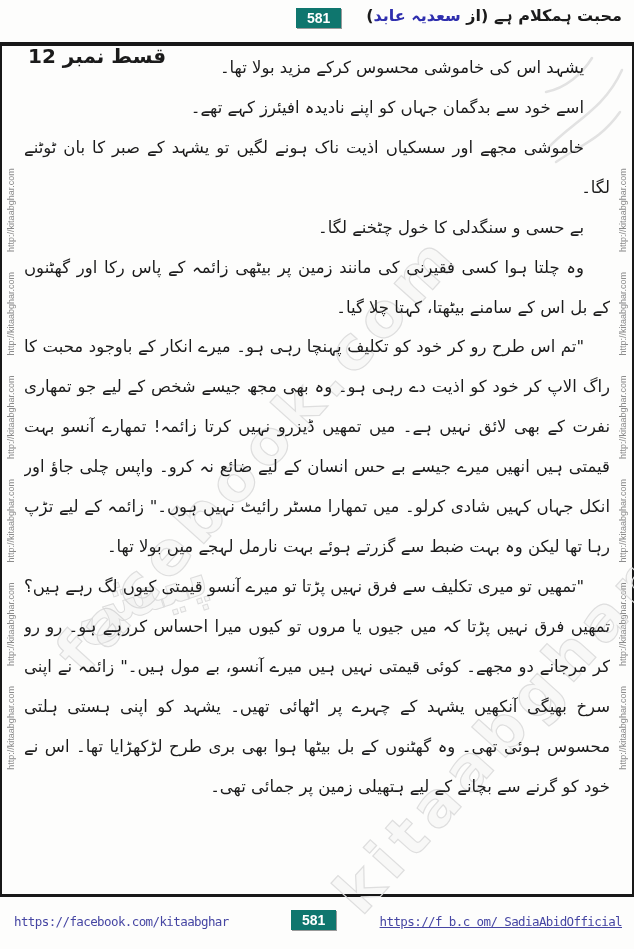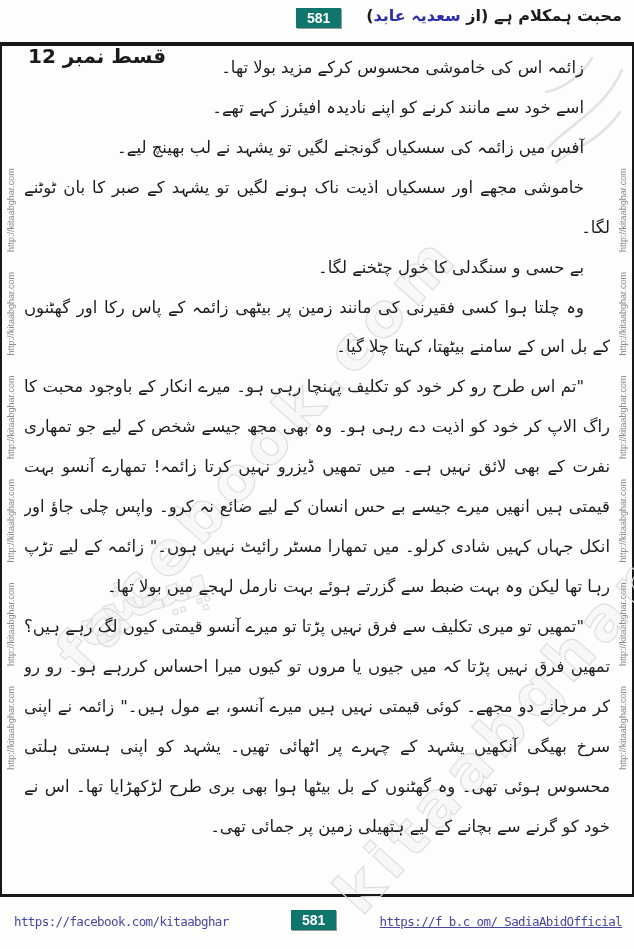--- a/index.html
+++ b/index.html
@@ -70,23 +70,22 @@
     </div>
 
   <div class="wm wm1">facebook.com</div>
   <div class="wm wm2">kitaabghar</div>
   <div class="wm wm-emblem">پیش</div>
   <svg class="wm-swirl" width="86" height="120" viewBox="0 0 86 120">
     <path d="M6,96 C30,70 62,58 80,18 M14,110 C40,92 58,88 78,60 M4,40 C24,36 40,22 50,6" fill="none" stroke="#e2e2e2" stroke-width="2.5" stroke-linecap="round"></path>
   </svg>
 
   <main class="body-text">
-      <p class="para ind">زائمہ اس کی خاموشی محسوس کرکے مزید بولا تھا۔</p>
-      <p class="para ind">اسے خود سے مانند کرنے کو اپنے نادیدہ افیئرز کہے تھے۔</p>
-      <p class="para ind">آفس میں زائمہ کی سسکیاں گونجنے لگیں تو یشہد نے لب بھینچ لیے۔</p>
+      <p class="para ind">یشہد اس کی خاموشی محسوس کرکے مزید بولا تھا۔</p>
+      <p class="para ind">اسے خود سے بدگمان جہاں کو اپنے نادیدہ افیئرز کہے تھے۔</p>
       <p class="para ind">خاموشی مجھے اور سسکیاں اذیت ناک ہونے لگیں تو یشہد کے صبر کا بان ٹوٹنے لگا۔</p>
       <p class="para ind">بے حسی و سنگدلی کا خول چٹخنے لگا۔</p>
       <p class="para ind">وہ چلتا ہوا کسی فقیرنی کی مانند زمین پر بیٹھی زائمہ کے پاس رکا اور گھٹنوں کے بل اس کے سامنے بیٹھتا، کہتا چلا گیا۔</p>
       <p class="para ind">"تم اس طرح رو کر خود کو تکلیف پہنچا رہی ہو۔ میرے انکار کے باوجود محبت کا راگ الاپ کر خود کو اذیت دے رہی ہو۔ وہ بھی مجھ جیسے شخص کے لیے جو تمھاری نفرت کے بھی لائق نہیں ہے۔ میں تمھیں ڈیزرو نہیں کرتا زائمہ! تمھارے آنسو بہت قیمتی ہیں انھیں میرے جیسے بے حس انسان کے لیے ضائع نہ کرو۔ واپس چلی جاؤ اور انکل جہاں کہیں شادی کرلو۔ میں تمھارا مسٹر رائیٹ نہیں ہوں۔" زائمہ کے لیے تڑپ رہا تھا لیکن وہ بہت ضبط سے گزرتے ہوئے بہت نارمل لہجے میں بولا تھا۔</p>
       <p class="para ind">"تمھیں تو میری تکلیف سے فرق نہیں پڑتا تو میرے آنسو قیمتی کیوں لگ رہے ہیں؟ تمھیں فرق نہیں پڑتا کہ میں جیوں یا مروں تو کیوں میرا احساس کررہے ہو۔ رو رو کر مرجانے دو مجھے۔ کوئی قیمتی نہیں ہیں میرے آنسو، بے مول ہیں۔" زائمہ نے اپنی سرخ بھیگی آنکھیں یشہد کے چہرے پر اٹھائی تھیں۔ یشہد کو اپنی ہستی ہلتی محسوس ہوئی تھی۔ وہ گھٹنوں کے بل بیٹھا ہوا بھی بری طرح لڑکھڑایا تھا۔ اس نے خود کو گرنے سے بچانے کے لیے ہتھیلی زمین پر جمائی تھی۔</p>
     </main>
 
   <div class="rule rule-bottom"></div>
   <div class="footer">
     <a class="ftr-link ftr-left" href="#">https://facebook.com/kitaabghar</a>

